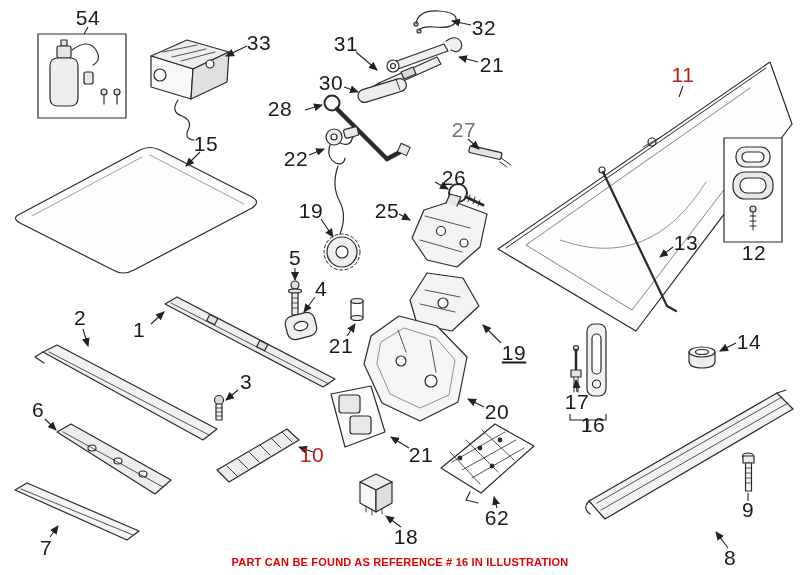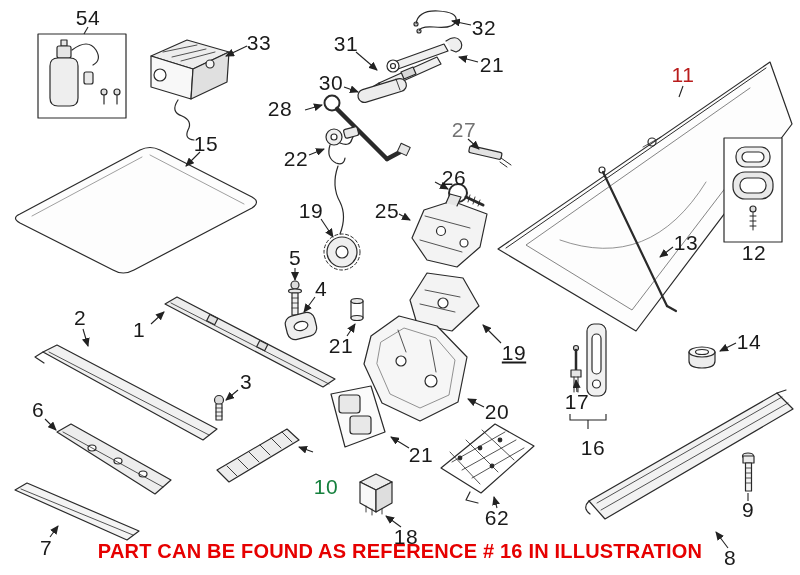--- a/index.html
+++ b/index.html
@@ -7,22 +7,22 @@
     position:relative; width:800px; height:575px; background:#ffffff;
     overflow:hidden; font-family:"Liberation Sans", sans-serif;
   }
   .stage svg { position:absolute; left:0; top:0; }
   .part-label {
     position:absolute; transform:translate(-50%,-50%);
     font-size:21px; line-height:1; color:#1a1a1a; letter-spacing:0.5px;
     user-select:none; white-space:nowrap;
   }
   .caption {
-    position:absolute; top:540px; left:50%; transform:translateX(-50%);
-    font-size:20px; font-weight:700; white-space:nowrap; letter-spacing:0.2px;
+    position:absolute; top:556px; left:50%; transform:translateX(-50%);
+    font-size:11px; font-weight:700; white-space:nowrap; letter-spacing:0.2px;
   }
 </style>
 </head>
 <body>
 
 <div class="stage">
 
   <svg width="800" height="575" viewBox="0 0 800 575">
     <defs>
       <marker id="arr" markerWidth="9" markerHeight="8" refX="8" refY="4" orient="auto" markerUnits="userSpaceOnUse">
@@ -318,27 +318,27 @@
   <div>
       <div class="part-label" style="left: 139px; top: 329px; color: rgb(26, 26, 26);">1</div>
       <div class="part-label" style="left: 80px; top: 317px; color: rgb(26, 26, 26);">2</div>
       <div class="part-label" style="left: 246px; top: 381px; color: rgb(26, 26, 26);">3</div>
       <div class="part-label" style="left: 321px; top: 288px; color: rgb(26, 26, 26);">4</div>
       <div class="part-label" style="left: 295px; top: 257px; color: rgb(26, 26, 26);">5</div>
       <div class="part-label" style="left: 38px; top: 409px; color: rgb(26, 26, 26);">6</div>
       <div class="part-label" style="left: 46px; top: 547px; color: rgb(26, 26, 26);">7</div>
       <div class="part-label" style="left: 730px; top: 557px; color: rgb(26, 26, 26);">8</div>
       <div class="part-label" style="left: 748px; top: 509px; color: rgb(26, 26, 26);">9</div>
-      <div class="part-label" style="left: 326px; top: 454px; color: #15803d; margin-top: 32px;">10</div>
+      <div class="part-label" style="left: 312px; top: 454px; color: #b91c1c;">10</div>
       <div class="part-label" style="left: 683px; top: 74px; color: #b91c1c;">11</div>
       <div class="part-label" style="left: 754px; top: 252px; color: rgb(26, 26, 26);">12</div>
       <div class="part-label" style="left: 686px; top: 242px; color: rgb(26, 26, 26);">13</div>
       <div class="part-label" style="left: 749px; top: 341px; color: rgb(26, 26, 26);">14</div>
       <div class="part-label" style="left: 206px; top: 143px; color: rgb(26, 26, 26);">15</div>
-      <div class="part-label" style="left: 593px; top: 447px; color: rgb(26, 26, 26);">16</div>
+      <div class="part-label" style="left: 593px; top: 424px; color: rgb(26, 26, 26);">16</div>
       <div class="part-label" style="left: 577px; top: 401px; color: rgb(26, 26, 26);">17</div>
       <div class="part-label" style="left: 406px; top: 536px; color: rgb(26, 26, 26);">18</div>
       <div class="part-label" style="left: 514px; top: 352px; color: rgb(26, 26, 26); text-decoration: underline;">19</div>
       <div class="part-label" style="left: 497px; top: 411px; color: rgb(26, 26, 26);">20</div>
       <div class="part-label" style="left: 421px; top: 454px; color: rgb(26, 26, 26);">21</div>
       <div class="part-label" style="left: 296px; top: 158px; color: rgb(26, 26, 26);">22</div>
       <div class="part-label" style="left: 311px; top: 210px; color: rgb(26, 26, 26);">19</div>
       <div class="part-label" style="left: 341px; top: 345px; color: rgb(26, 26, 26);">21</div>
       <div class="part-label" style="left: 387px; top: 210px; color: rgb(26, 26, 26);">25</div>
       <div class="part-label" style="left: 422px; top: 177px; color: rgb(26, 26, 26); margin-left: 32px;">26</div>

